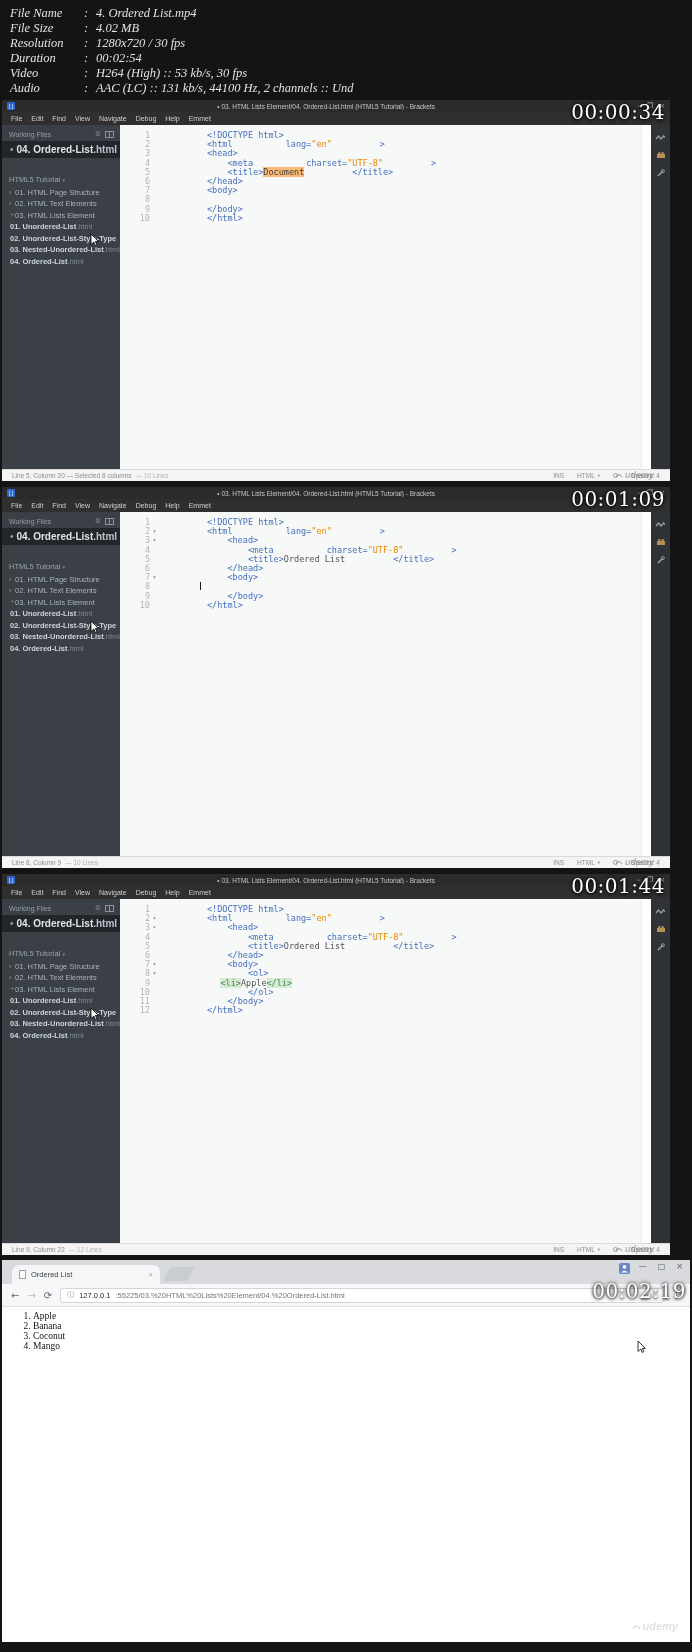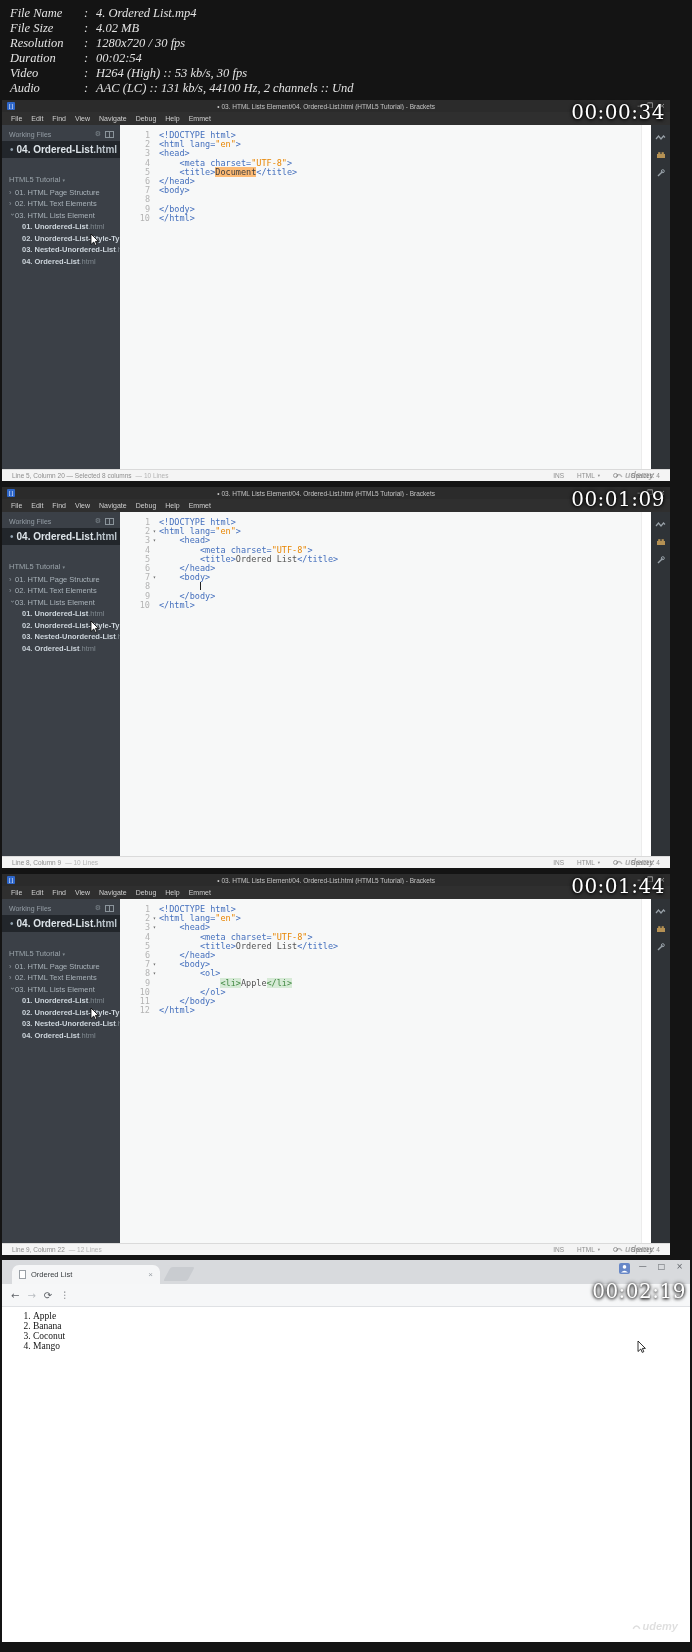--- a/index.html
+++ b/index.html
@@ -31,31 +31,31 @@
   .sb-head { display:flex; justify-content:space-between; align-items:center; padding:5px 6px 3px 7px; font-size:7px; color:#949da5; }
   .sb-head-icons { display:flex; gap:4px; align-items:center; color:#7d868d; font-size:7px; }
   .sb-open { background:#22262b; color:#dde4e9; font-size:10px; font-weight:bold; padding:3px 4px 3px 8px; white-space:nowrap; overflow:hidden; }
   .sb-open .bullet { color:#93a3b0; margin-right:3px; font-weight:normal; }
   .sb-open .ext { color:#b9c2c9; }
   .sb-project { margin-top:14px; padding:3px 7px; font-size:7.5px; color:#9ba4ab; }
   .sb-project .caret { font-size:5px; color:#848d94; }
   .sb-row { padding:1.5px 4px 1.5px 7px; font-size:7.5px; line-height:8.5px; white-space:nowrap; overflow:hidden; }
   .sb-row .chev { display:inline-block; width:6px; color:#8d969d; }
   .sb-row .chev.open { transform:rotate(90deg); }
-  .sb-row.file { padding-left:20px; }
+  .sb-row.file { padding-left:8px; }
   .sb-row.file .nm { font-weight:bold; color:#ccd4db; }
   .sb-row.file .ext { color:#7f888f; }
   .cursor-pointer { position:absolute; left:88px; top:108px; z-index:6; }
 
   .editor { flex:1; background:#f7f8f8; padding-top:6px; font:8.5px/9.2px "DejaVu Sans Mono",monospace; position:relative; overflow:hidden; }
   .line { display:flex; height:9.2px; }
   .gut { width:30px; text-align:right; color:#b4b4b4; flex:none; }
   .fold { width:9px; flex:none; color:#6e6e6e; font-size:5.5px; line-height:9.2px; text-align:center; }
   .codetxt { white-space:pre; color:#535353; }
-  .sg-tag { color:#446fbd; }
+  .sg-tag { color:#446fbd;margin-left:48px; }
   .sg-str { color:#e88501; }
   .sg-txt { color:#535353; }
   .sg-sel { color:#3f3f3f; background:#fdba74; }
   .sg-hl  { color:#428a44; background:#d6ead6; }
   .sg-caret { display:inline-block; width:1px; background:#222; height:8px; vertical-align:-1px; }
 
   .scrollcol { width:10px; background:#ffffff; border-left:1px solid #ececec; flex:none; }
   .righttools { width:19px; background:#2f3337; display:flex; flex-direction:column; align-items:center; gap:10px; padding-top:9px; flex:none; }
 
   .statusbar { height:12px; background:#f4f4f4; border-top:1px solid #dadada; display:flex; align-items:center; justify-content:space-between; padding:0 10px; font-size:6.5px; color:#8e8e8e; }
@@ -594,20 +594,26 @@
     <span class="bwin-controls">
       <span>—</span>
       <span>□</span>
       <span>×</span>
     </span>
   </div>
   <div class="btoolbar">
     <span class="nav-ic">←</span>
     <span class="nav-ic disabled">→</span>
     <span class="nav-ic">⟳</span>
+    <span class="omnibox">
+      <span class="info-ic">ⓘ</span>
+      <span class="url-host">127.0.0.1</span>
+        <span class="url-rest">:55225/03.%20HTML%20Lists%20Element/04.%20Ordered-List.html</span>
+      <span class="star-ic">☆</span>
+    </span>
     <span class="overflow-ic">⋮</span>
   </div>
   <div class="bpage">
     <ol id="browser-list">
         <li>Apple</li>
         <li>Banana</li>
         <li>Coconut</li>
         <li>Mango</li>
       </ol>
     <svg class="page-cursor" width="9" height="13" viewBox="0 0 9 13">

